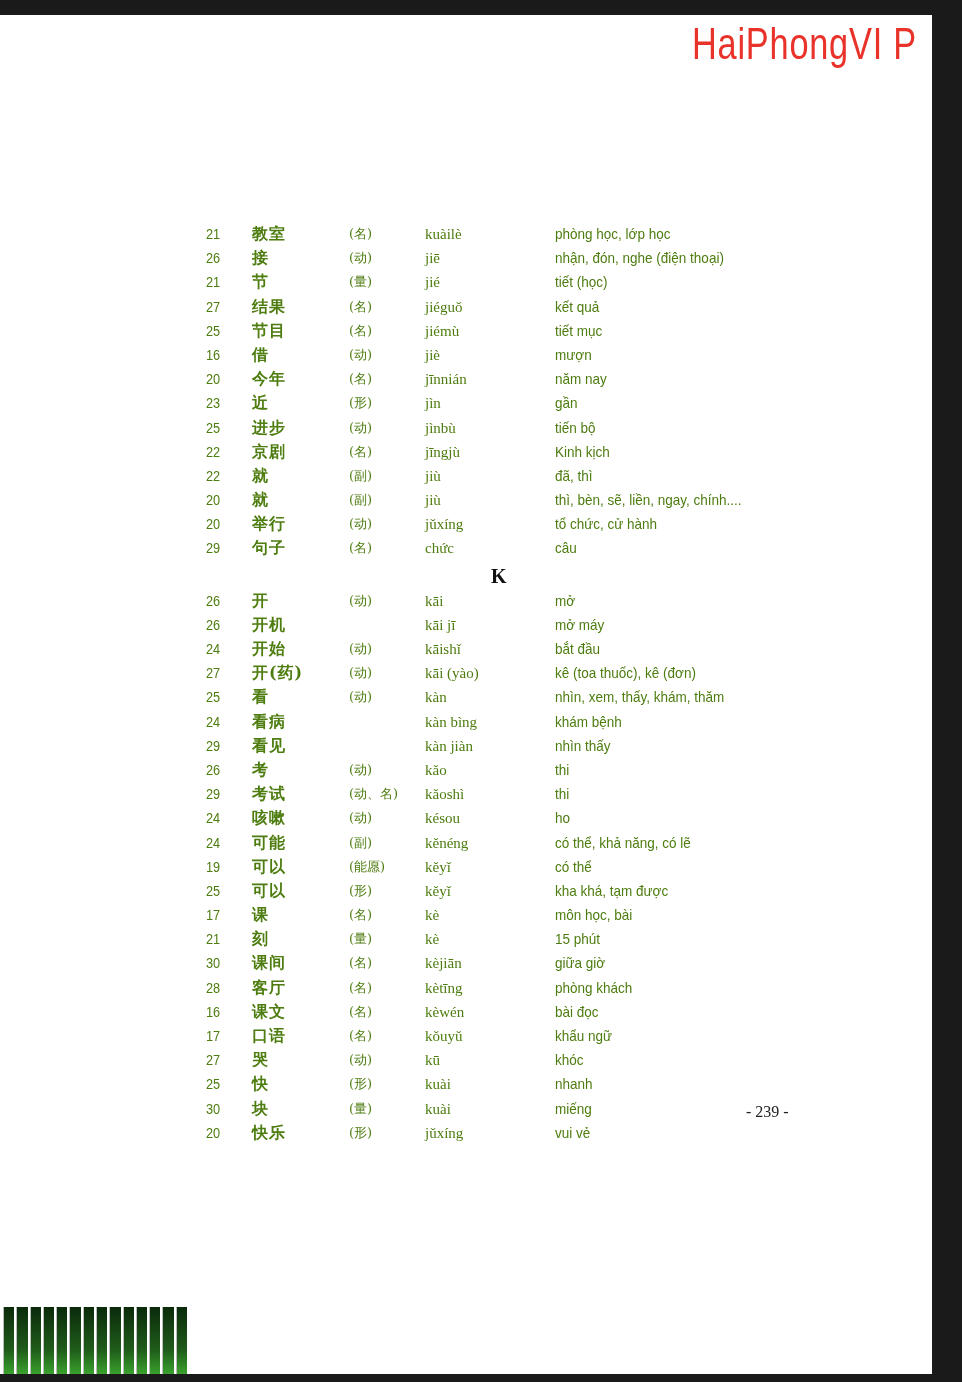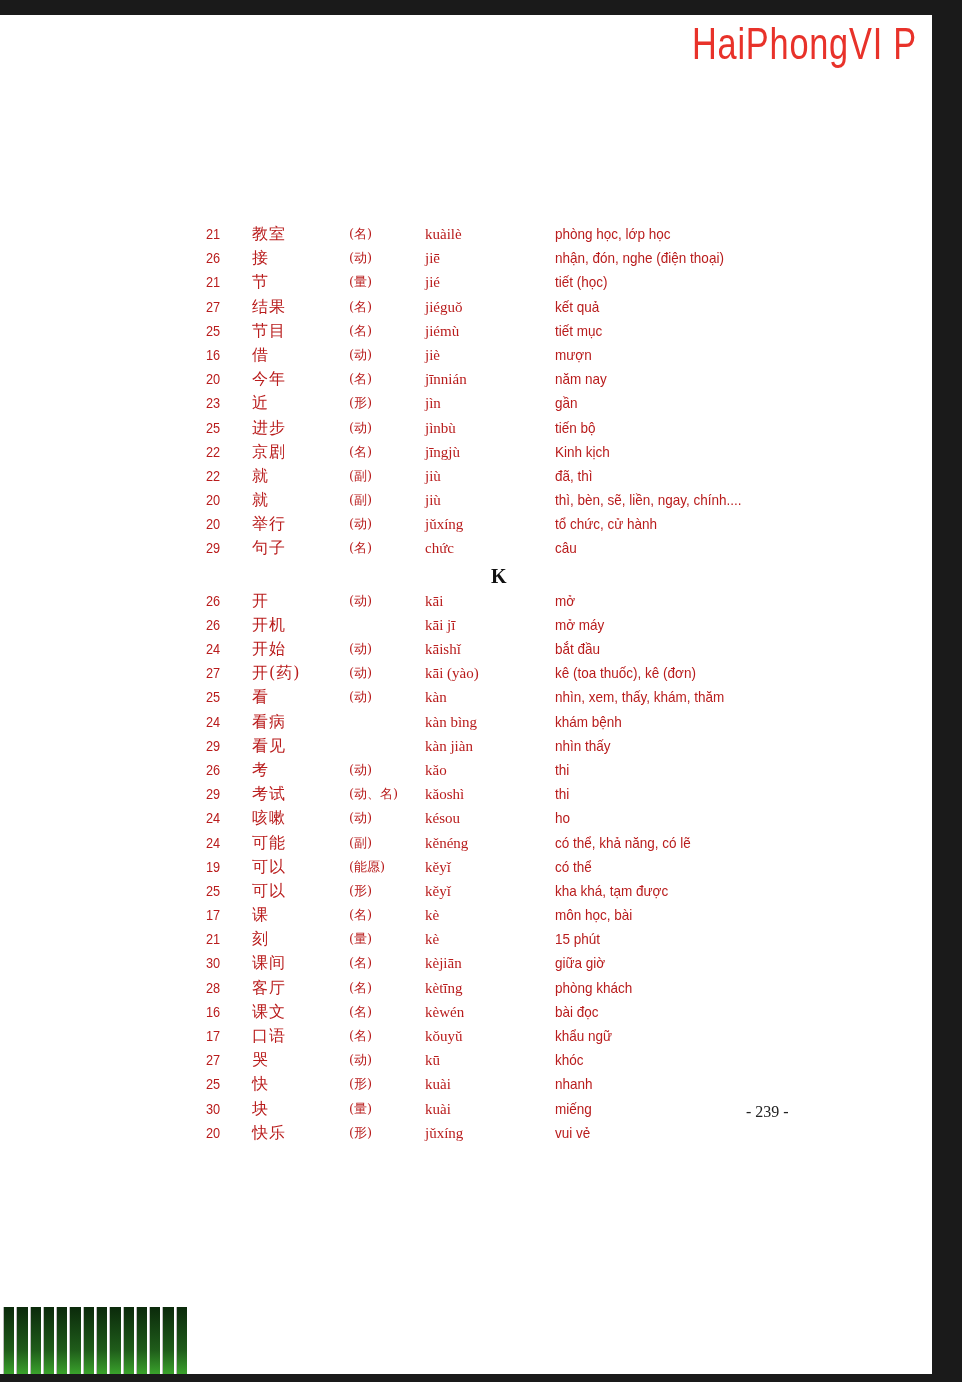--- a/index.html
+++ b/index.html
@@ -16,25 +16,25 @@
     position: absolute; left: 692px; top: 4px;
     color: #e8322a; font-family: "Liberation Sans", sans-serif;
     font-size: 44px; letter-spacing: 1px; transform: scaleX(0.78);
     transform-origin: left top; white-space: nowrap; font-weight: normal;
   }
   .entries {
     position: absolute; left: 206px; top: 207px; width: 600px;
   }
   .row {
     position: relative; height: 24.2px; line-height: 24px;
-    color: #b91c1c; white-space: nowrap;
+    color: #4d7c0f; white-space: nowrap;
   }
   .row span { position: absolute; top: 0; }
   .c-lesson { left: 0; font-family: "Liberation Sans", sans-serif; font-size: 15px; transform: scaleX(0.85); transform-origin: left; }
-  .c-hanzi { left: 46px; font-family: "DejaVu Serif", serif; font-size: 16px; font-weight: normal; letter-spacing: 1px; }
+  .c-hanzi { left: 46px; font-family: "DejaVu Serif", serif; font-size: 16px; font-weight: bold; letter-spacing: 1px; }
   .c-pos { left: 143px; font-family: "DejaVu Serif", serif; font-size: 13px; }
   .c-pinyin { left: 219px; font-family: "Liberation Serif", serif; font-size: 15px; }
   .c-meaning { left: 349px; font-family: "Liberation Sans", sans-serif; font-size: 15px; transform: scaleX(0.9); transform-origin: left; }
   .section-letter {
     height: 28px; line-height: 30px; text-align: left; padding-left: 285px;
     font-family: "Liberation Serif", serif; font-weight: bold; font-size: 20px; color: #111;
   }
   .watermark {
     position: absolute; left: 222px; top: 600px; width: 480px; height: 140px; pointer-events: none;
   }

